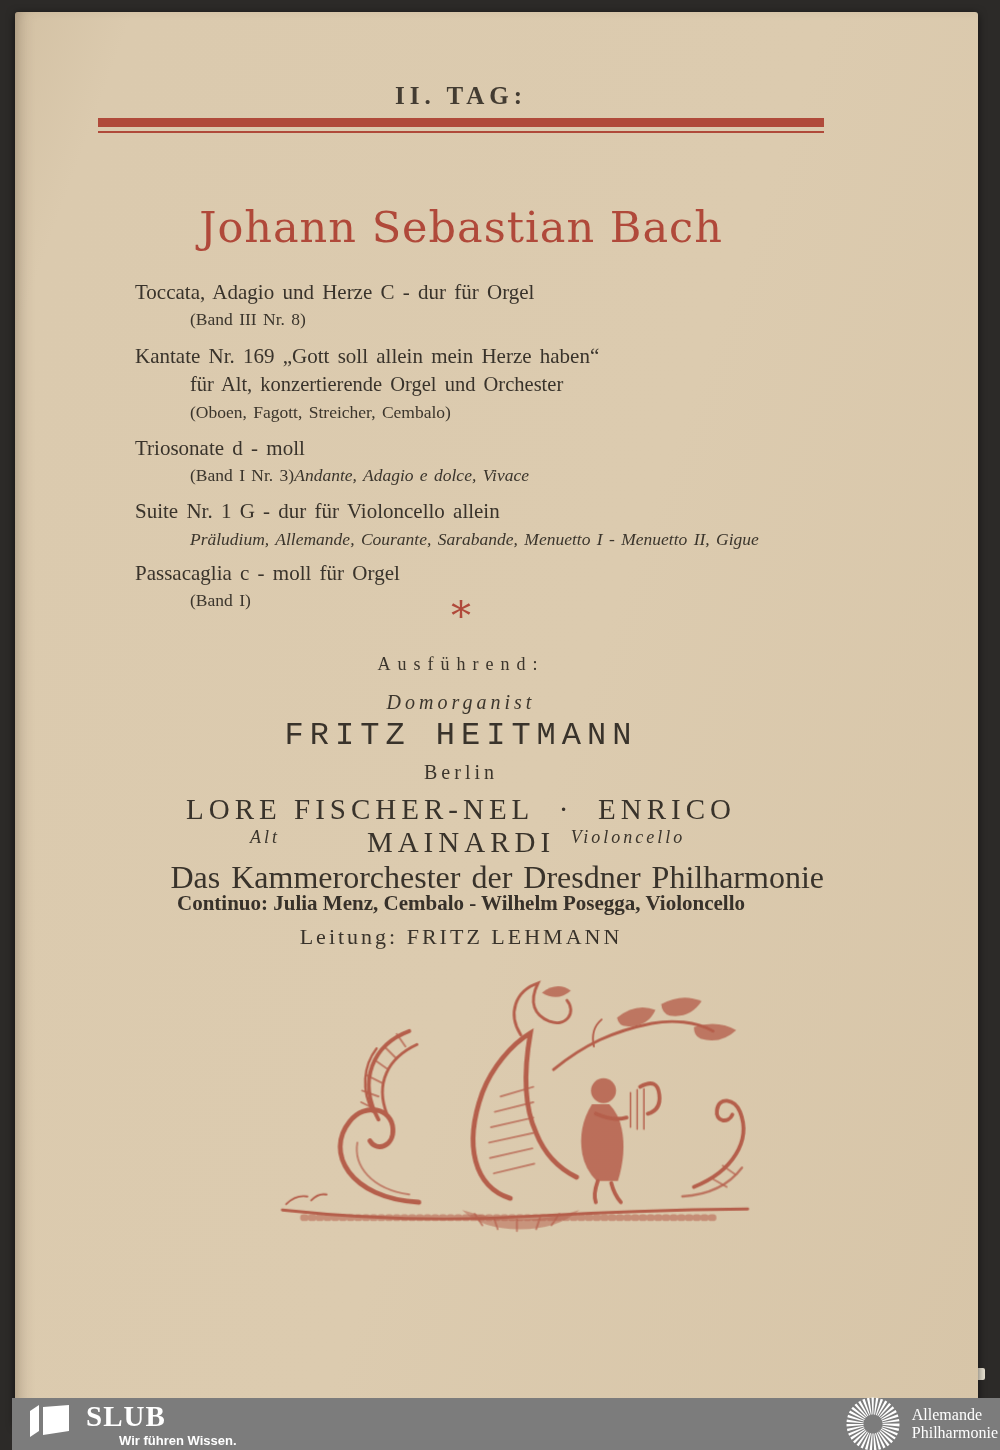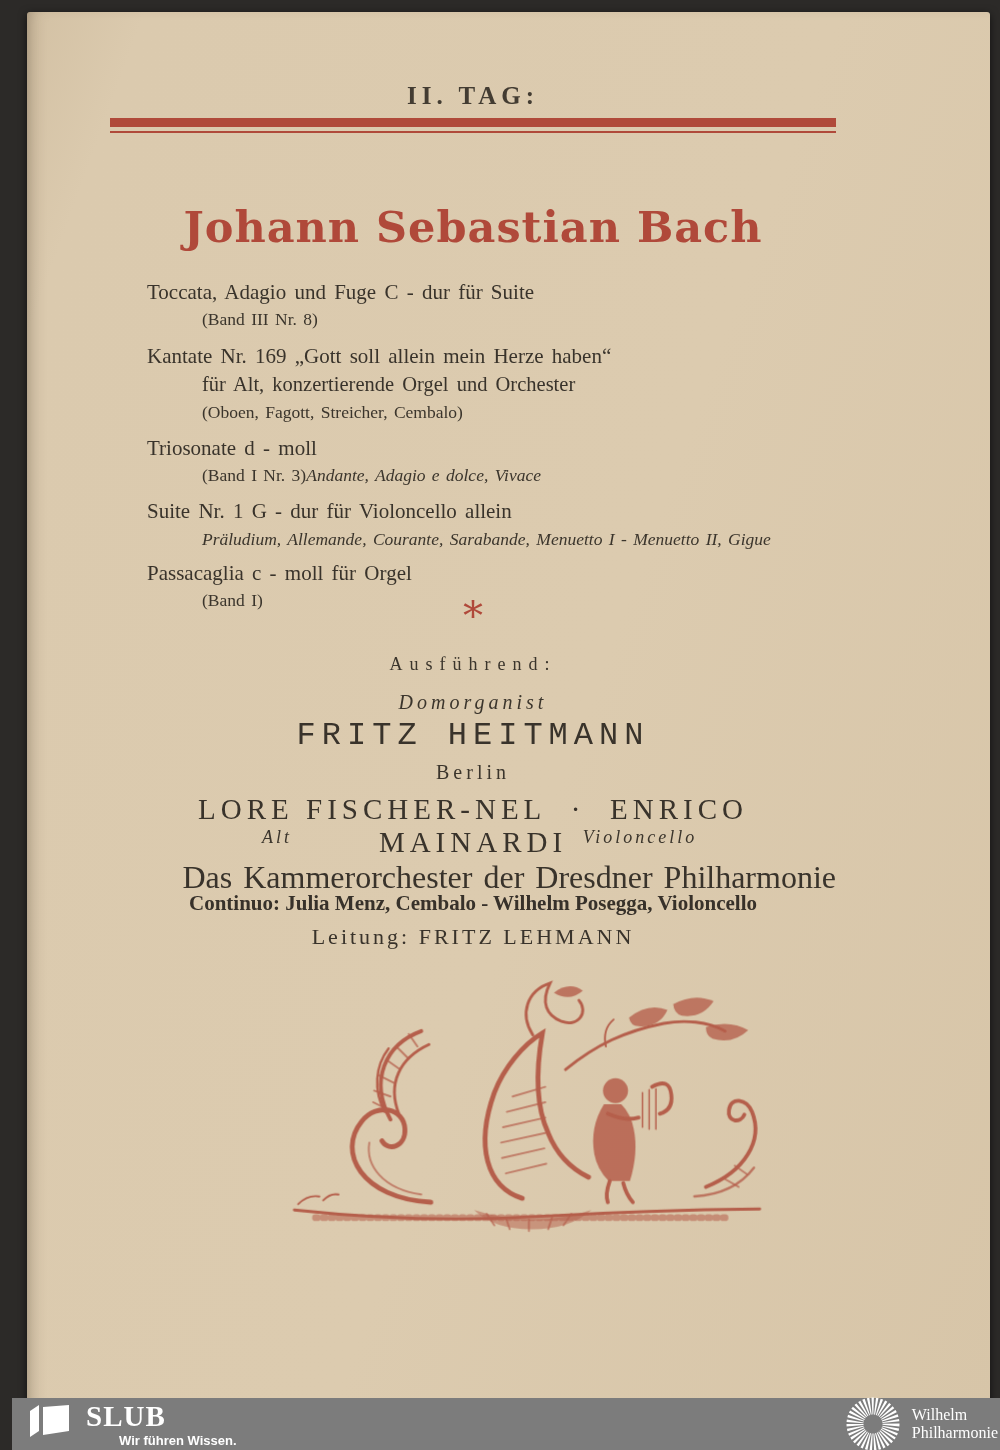--- a/index.html
+++ b/index.html
@@ -9,35 +9,35 @@
     font-family:"Liberation Serif", serif;
   }
   .stage{position:absolute;inset:0;}
   
   .under-edge{
     position:absolute;left:30px;top:1368px;width:955px;height:12px;
     background:#e9e2d2;border-radius:2px;
   }
   
   .paper{
-    position:absolute;left:27px;top:12px;width:963px;height:1412px;
+    position:absolute;left:15px;top:12px;width:963px;height:1412px;
     background:linear-gradient(110deg,#d3c1a4 0%, #dbcaae 8%, #dccbaf 55%, #d7c5a8 100%);
     border-radius:3px;
     box-shadow:0 2px 8px rgba(0,0,0,.6), inset 12px 0 18px -12px rgba(60,45,30,.45);
   }
   .line{position:absolute;left:83px;width:726px;color:#3b352c;}
   .center{text-align:center;}
 
   .day-heading{top:70px;font-size:25px;letter-spacing:5px;font-weight:600;color:#433c32;}
   .rule-thick{position:absolute;left:83px;top:106px;width:726px;height:9px;background:#b04a3a;}
   .rule-thin{position:absolute;left:83px;top:119px;width:726px;height:2px;background:#b04a3a;}
   .date-line{top:139px;font-size:21.5px;font-weight:bold;letter-spacing:-0.2px;color:#37312a;}
 
   .composer{
-    top:190px;font-size:43px;font-weight:bold;color:#b0493a;
+    top:190px;font-size:43px;font-weight:normal;color:#b0493a;
     font-family:"DejaVu Serif", serif;letter-spacing:1px;
   }
 
   .prog-title{font-size:21px;color:#39332b;word-spacing:3px;}
   .prog-sub{font-size:17.5px;color:#3b352c;word-spacing:2px;}
   .prog-sub-large{font-size:20.5px;color:#39332b;word-spacing:3px;}
   .it{font-style:italic;}
   .indent1{padding-left:37px;}
   .indent2{padding-left:92px;}
   .gap-it{}
@@ -83,21 +83,21 @@
 
   <div class="paper">
 
     <div class="line center day-heading">II. TAG:</div>
     <div class="rule-thick"></div>
     <div class="rule-thin"></div>
 
     <div class="line center composer">Johann Sebastian Bach</div>
 
     <div>
-      <div class="line prog-title indent1" style="top:268px">Toccata, Adagio und Fuge C - dur für Suite</div>
+      <div class="line prog-title indent1" style="top:268px">Toccata, Adagio und Herze C - dur für Orgel</div>
       <div class="line prog-sub indent2" style="top:297px">(Band III Nr. 8)</div>
 
       <div class="line prog-title indent1" style="top:332px">Kantate Nr. 169 „Gott soll allein mein Herze haben“</div>
       <div class="line prog-sub-large indent2" style="top:361px">für Alt, konzertierende Orgel und Orchester</div>
       <div class="line prog-sub indent2" style="top:390px">(Oboen, Fagott, Streicher, Cembalo)</div>
 
       <div class="line prog-title indent1" style="top:424px">Triosonate d - moll</div>
       <div class="line prog-sub indent2" style="top:453px"><span>(Band I Nr. 3)</span><span class="it gap-it">Andante, Adagio e dolce, Vivace</span></div>
 
       <div class="line prog-title indent1" style="top:487px">Suite Nr. 1 G - dur für Violoncello allein</div>
@@ -178,19 +178,19 @@
       <div class="slub-text">
         <span class="slub-name">SLUB</span>
         <span class="slub-tagline">Wir führen Wissen.</span>
       </div>
     </div>
     <div class="footer-right">
       <svg width="58" height="58" viewBox="0 0 58 58">
         <circle cx="29" cy="29" r="18" fill="none" stroke="#ffffff" stroke-width="17" stroke-dasharray="1.7 1.5"></circle>
       </svg>
       <div class="phil-text">
-        <div>Wilhelm</div>
+        <div>Allemande</div>
         <div>Philharmonie</div>
       </div>
     </div>
   </div>
 
 </div>
 
 </body></html>

